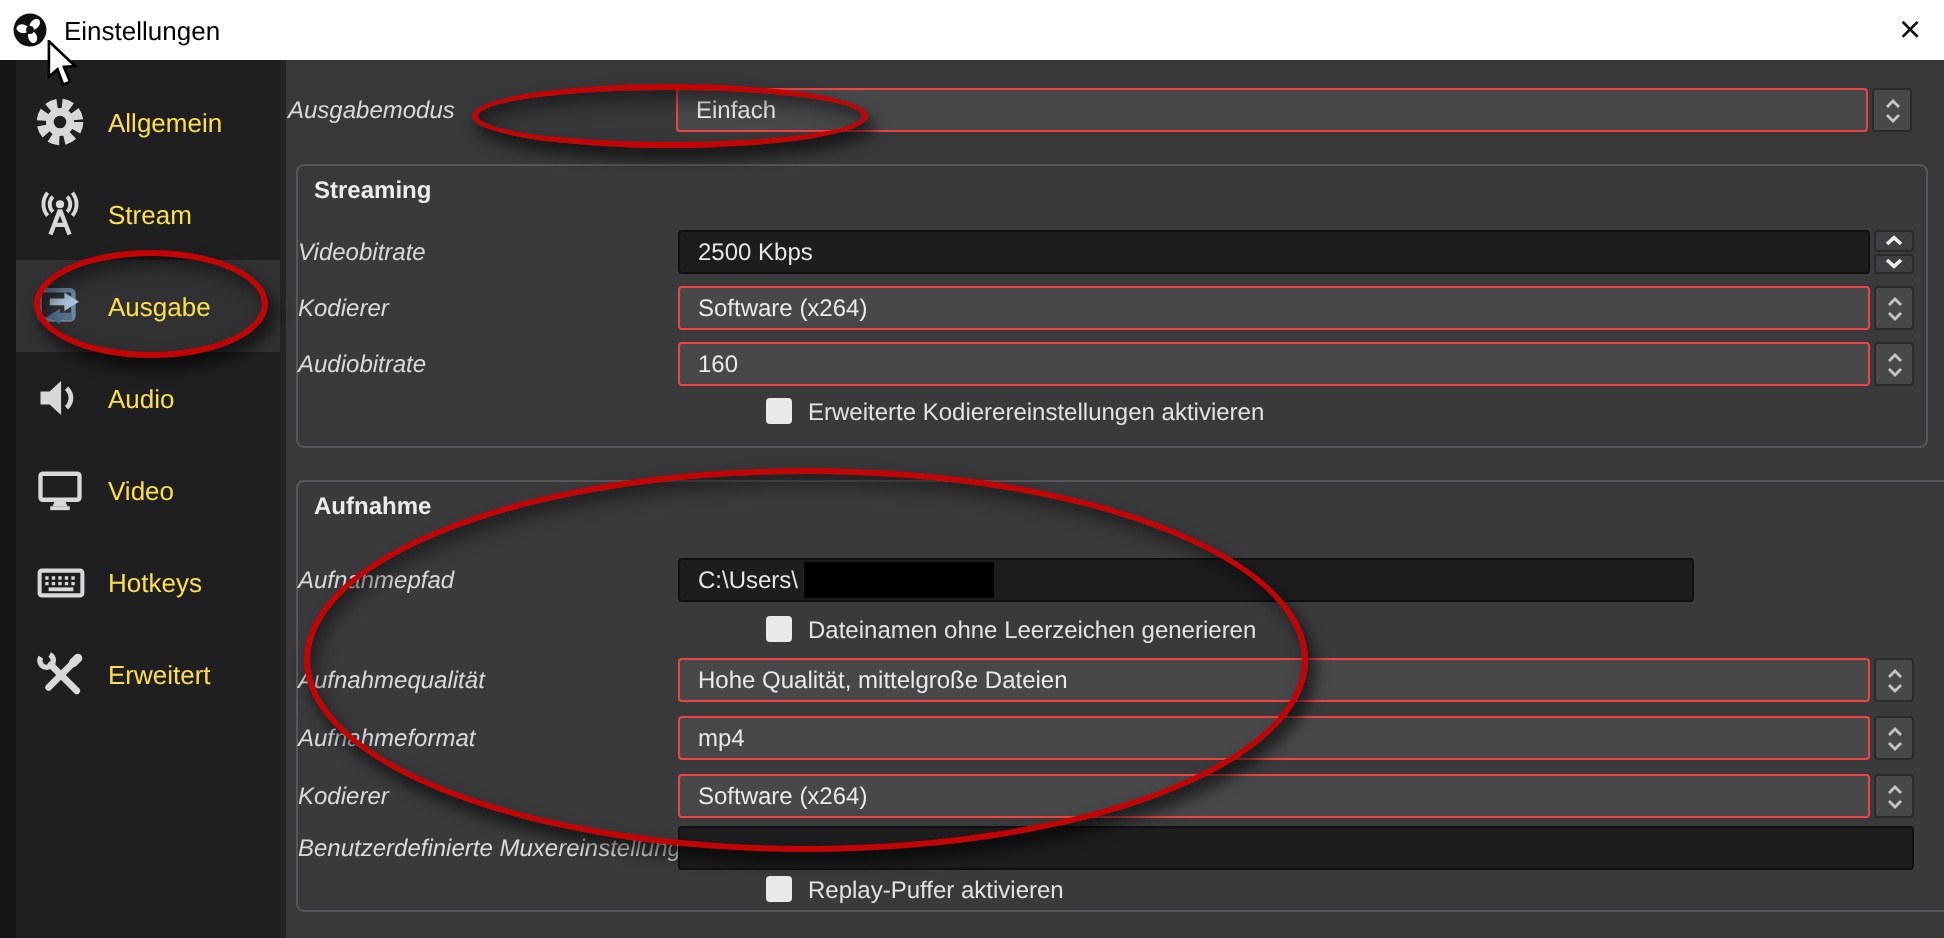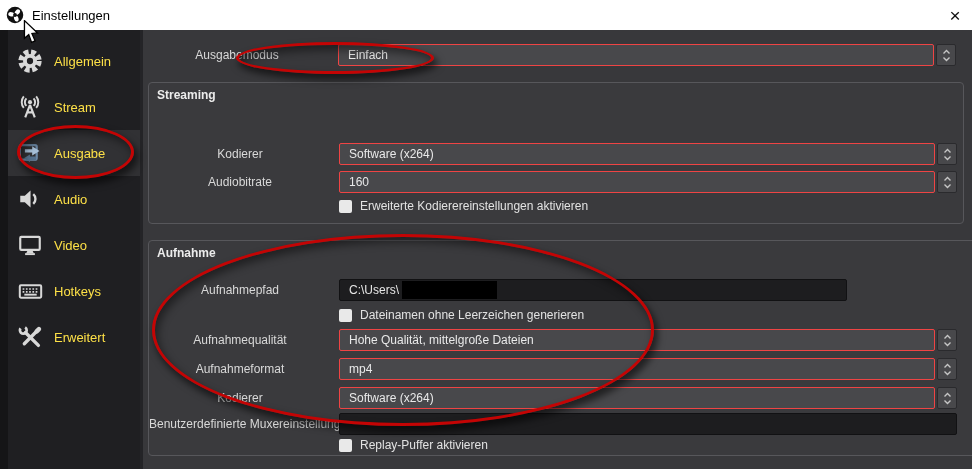--- a/index.html
+++ b/index.html
@@ -21,29 +21,29 @@
   .divider{position:absolute;left:140px;top:30px;width:3px;height:439px;background:#242427;}
   .mainbg{position:absolute;left:143px;top:30px;width:829px;height:439px;background:var(--main-bg,#38383b);}
   .side-item{position:absolute;left:0;width:132px;height:46px;display:flex;align-items:center;}
   .side-item.sel{background:var(--sidebar-selected,#313134);}
   .side-ico{position:absolute;left:4px;width:36px;height:46px;display:flex;align-items:center;justify-content:center;}
   .side-label{margin-left:46px;font-size:13px;color:#fde047;}
   
   .group{position:absolute;background:var(--group-bg,#3a3a3d);border:1px solid var(--group-border,#57575b);border-radius:4px;box-sizing:border-box;}
   .gtitle{position:absolute;left:8px;top:5px;font-weight:bold;font-size:12px;color:#ececec;}
   .row{position:absolute;height:22px;}
-  .rlabel{position:absolute;top:0;height:22px;line-height:22px;text-align:center;color:#d9d9d9;white-space:nowrap;}
+  .rlabel{position:absolute;top:0;height:22px;line-height:22px;text-align:left;color:#d9d9d9;white-space:nowrap;font-style:italic;}
   .combo{position:absolute;top:0;height:22px;display:flex;}
   .combo-field{height:22px;line-height:21px;box-sizing:border-box;background:var(--field-combo,#48484b);border:1px solid #ef4444;border-radius:2px;padding:0 9px;color:#e9e9e9;white-space:nowrap;overflow:hidden;}
   .combo-spin{width:20px;height:22px;box-sizing:border-box;margin-left:2px;background:var(--field-combo,#48484b);border:1px solid #2a2a2d;border-radius:2px;display:flex;align-items:center;justify-content:center;}
   .darkfield{height:22px;box-sizing:border-box;background:var(--field-dark,#1d1d1f);border:1px solid #111113;border-radius:2px;color:#e6e6e6;line-height:20px;padding:0 9px;font-size:12px;font-family:inherit;position:absolute;top:0;}
   input.darkfield{outline:none;}
   .spinbtns{position:absolute;top:0;width:20px;height:22px;display:flex;flex-direction:column;justify-content:space-between;}
   .spinbtns .sb{height:10.5px;background:#3f3f43;border:1px solid #2a2a2d;border-radius:2px;box-sizing:border-box;display:flex;align-items:center;justify-content:center;}
-  .checkrow{position:absolute;height:14px;display:flex;align-items:flex-end;}
+  .checkrow{position:absolute;height:14px;display:flex;align-items:flex-start;margin-left:44px;}
   .checkbox{width:13px;height:13px;background:#e9e9e9;border-radius:2px;flex:0 0 auto;}
   .chklabel{margin-left:8px;color:#e2e2e2;white-space:nowrap;}
   .btn{position:absolute;top:0;height:22px;box-sizing:border-box;background:var(--button-bg,#45454a);border:1px solid #2a2a2d;border-radius:3px;color:#e8e8e8;text-align:center;line-height:20px;}
   .redact{position:absolute;background:#000;}
   
   .ellipse{position:absolute;border:3px solid var(--annotation,#c40404);border-radius:50%;box-sizing:border-box;
     box-shadow:3px 5px 7px 1px rgba(0,0,0,.55), inset 3px 5px 9px rgba(0,0,0,.45);z-index:40;pointer-events:none;}
   .cursor{position:absolute;z-index:60;pointer-events:none;}
 </style>
 </head>
@@ -160,20 +160,36 @@
       <svg width="9" height="15" viewBox="0 0 9 15" fill="none" stroke="#c6c6c6" stroke-width="1.4">
           <path d="M1.5,5.5 L4.5,2.5 L7.5,5.5"></path>
           <path d="M1.5,9.5 L4.5,12.5 L7.5,9.5"></path>
         </svg>
     </div>
   </div>
 
   <div class="group" style="left:148px;top:82px;width:816px;height:142px">
     <div class="gtitle">Streaming</div>
 
+    <div class="row" style="left:0;top:32px;width:816px">
+      <div class="rlabel" style="left:0;width:182px">Videobitrate</div>
+      <div class="darkfield" style="left:190px;width:596px">2500 Kbps</div>
+      <div class="spinbtns" style="left:788px">
+        <div class="sb">
+            <svg width="10" height="7" viewBox="0 0 10 7" fill="none" stroke="#efefef" stroke-width="1.8">
+              <path d="M1.5,5 L5,1.8 L8.5,5"></path>
+            </svg>
+          </div>
+        <div class="sb">
+            <svg width="10" height="7" viewBox="0 0 10 7" fill="none" stroke="#efefef" stroke-width="1.8">
+              <path d="M1.5,2 L5,5.2 L8.5,2"></path>
+            </svg>
+          </div>
+      </div>
+    </div>
 
     <div class="row" style="left:0;top:60px;width:816px">
       <div class="rlabel" style="left:0;width:182px">Kodierer</div>
       <div class="combo" style="left:190px;width:618px">
         <div class="combo-field" style="flex:1">Software (x264)</div>
         <div class="combo-spin">
           <svg width="9" height="15" viewBox="0 0 9 15" fill="none" stroke="#c6c6c6" stroke-width="1.4">
               <path d="M1.5,5.5 L4.5,2.5 L7.5,5.5"></path>
               <path d="M1.5,9.5 L4.5,12.5 L7.5,9.5"></path>
             </svg>

